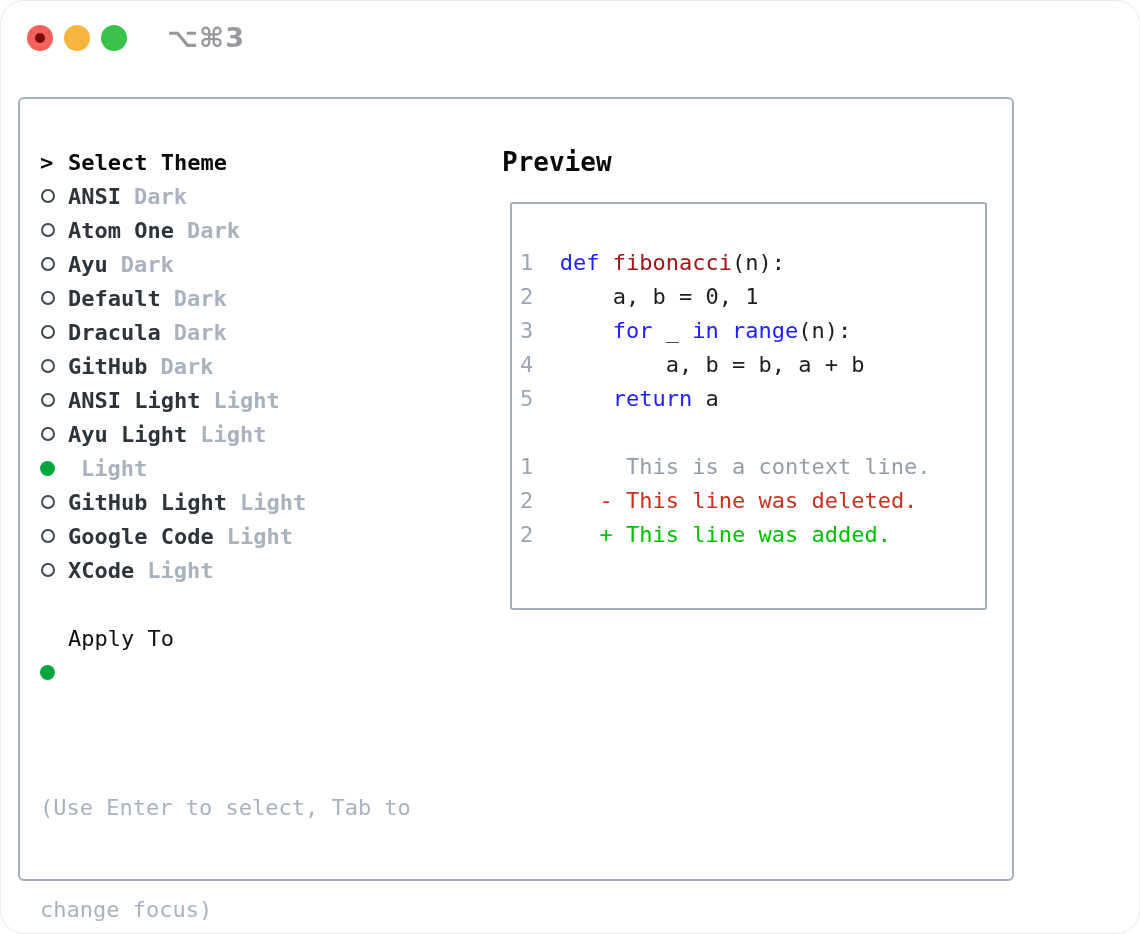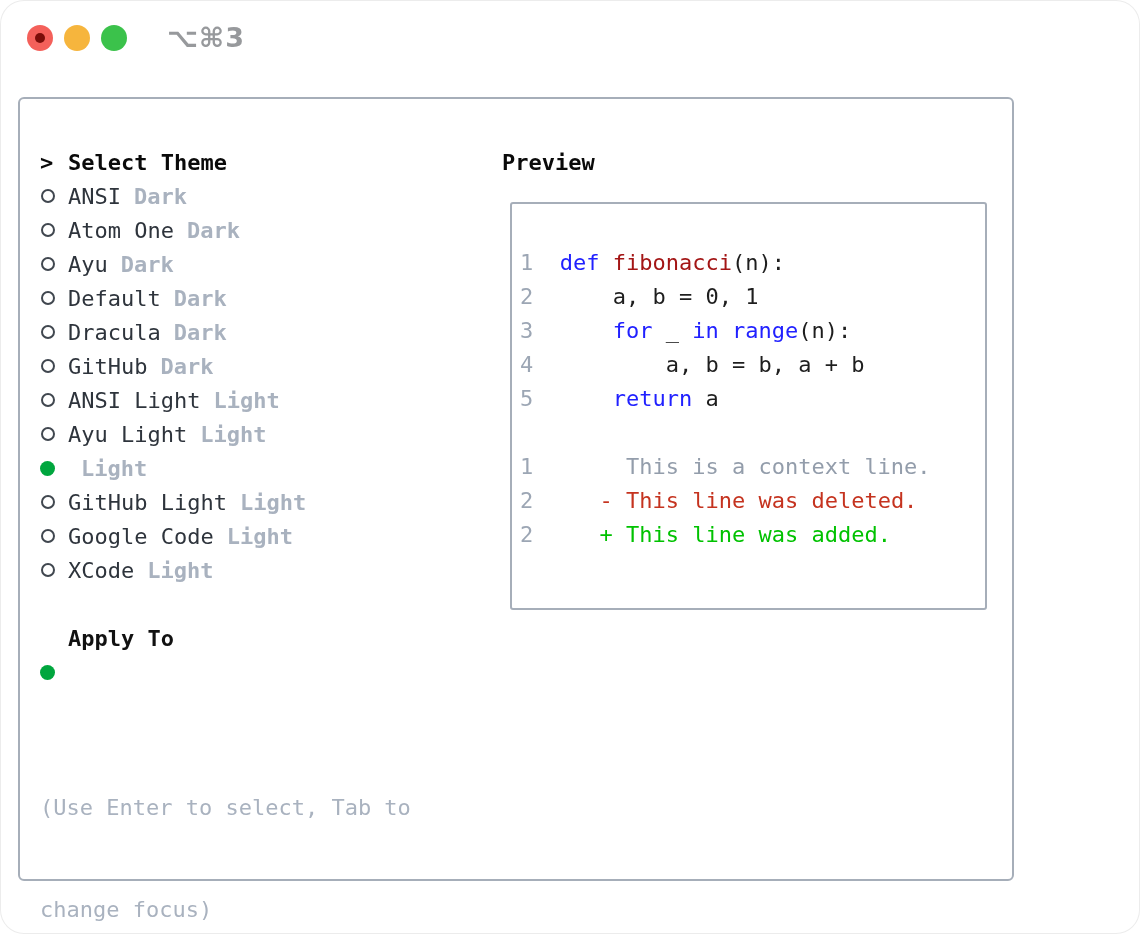--- a/index.html
+++ b/index.html
@@ -30,30 +30,30 @@
   }
   .left-col{position:absolute;left:20px;top:46px;}
   .row{display:flex;align-items:center;height:34px;font-size:22px;color:var(--ink);white-space:pre;}
   .icon-col{width:28px;display:flex;align-items:center;flex:none;}
   .prompt,.heading{font-weight:bold;color:#0a0a0a;}
   .radio{
     width:14px;height:14px;border:2px solid var(--radio);border-radius:50%;
     box-sizing:border-box;margin-left:1px;
   }
   .radio.sel{width:15px;height:15px;background:var(--green);border:none;margin-left:0;}
-  .name{color:var(--ink);}
+  .name{color:var(--ink);font-weight:bold;}
   .name.sel{color:var(--green);}
   .tag{color:var(--gray);margin-left:13px;font-weight:bold;}
-  .subheading{color:#111;font-weight:bold;}
+  .subheading{color:#111;}
   .hint{font-size:22px;line-height:34px;color:var(--gray);margin-top:0;white-space:pre;}
   .blank{height:34px;}
   
   .preview-heading{
     position:absolute;left:482px;top:46px;height:34px;display:flex;align-items:center;
-    font-size:22px;font-weight:bold;color:#0a0a0a;
+    font-size:26px;font-weight:bold;color:#0a0a0a;
   }
   .preview-box{
     position:absolute;left:490px;top:103px;width:477px;height:408px;
     border:2px solid var(--border);border-radius:3px;box-sizing:border-box;background:#fff;
     overflow:hidden;
   }
   #code{
     margin:0;padding:42px 4px 0 8px;
     font-family:inherit;font-size:22px;line-height:34px;white-space:pre;
   }

